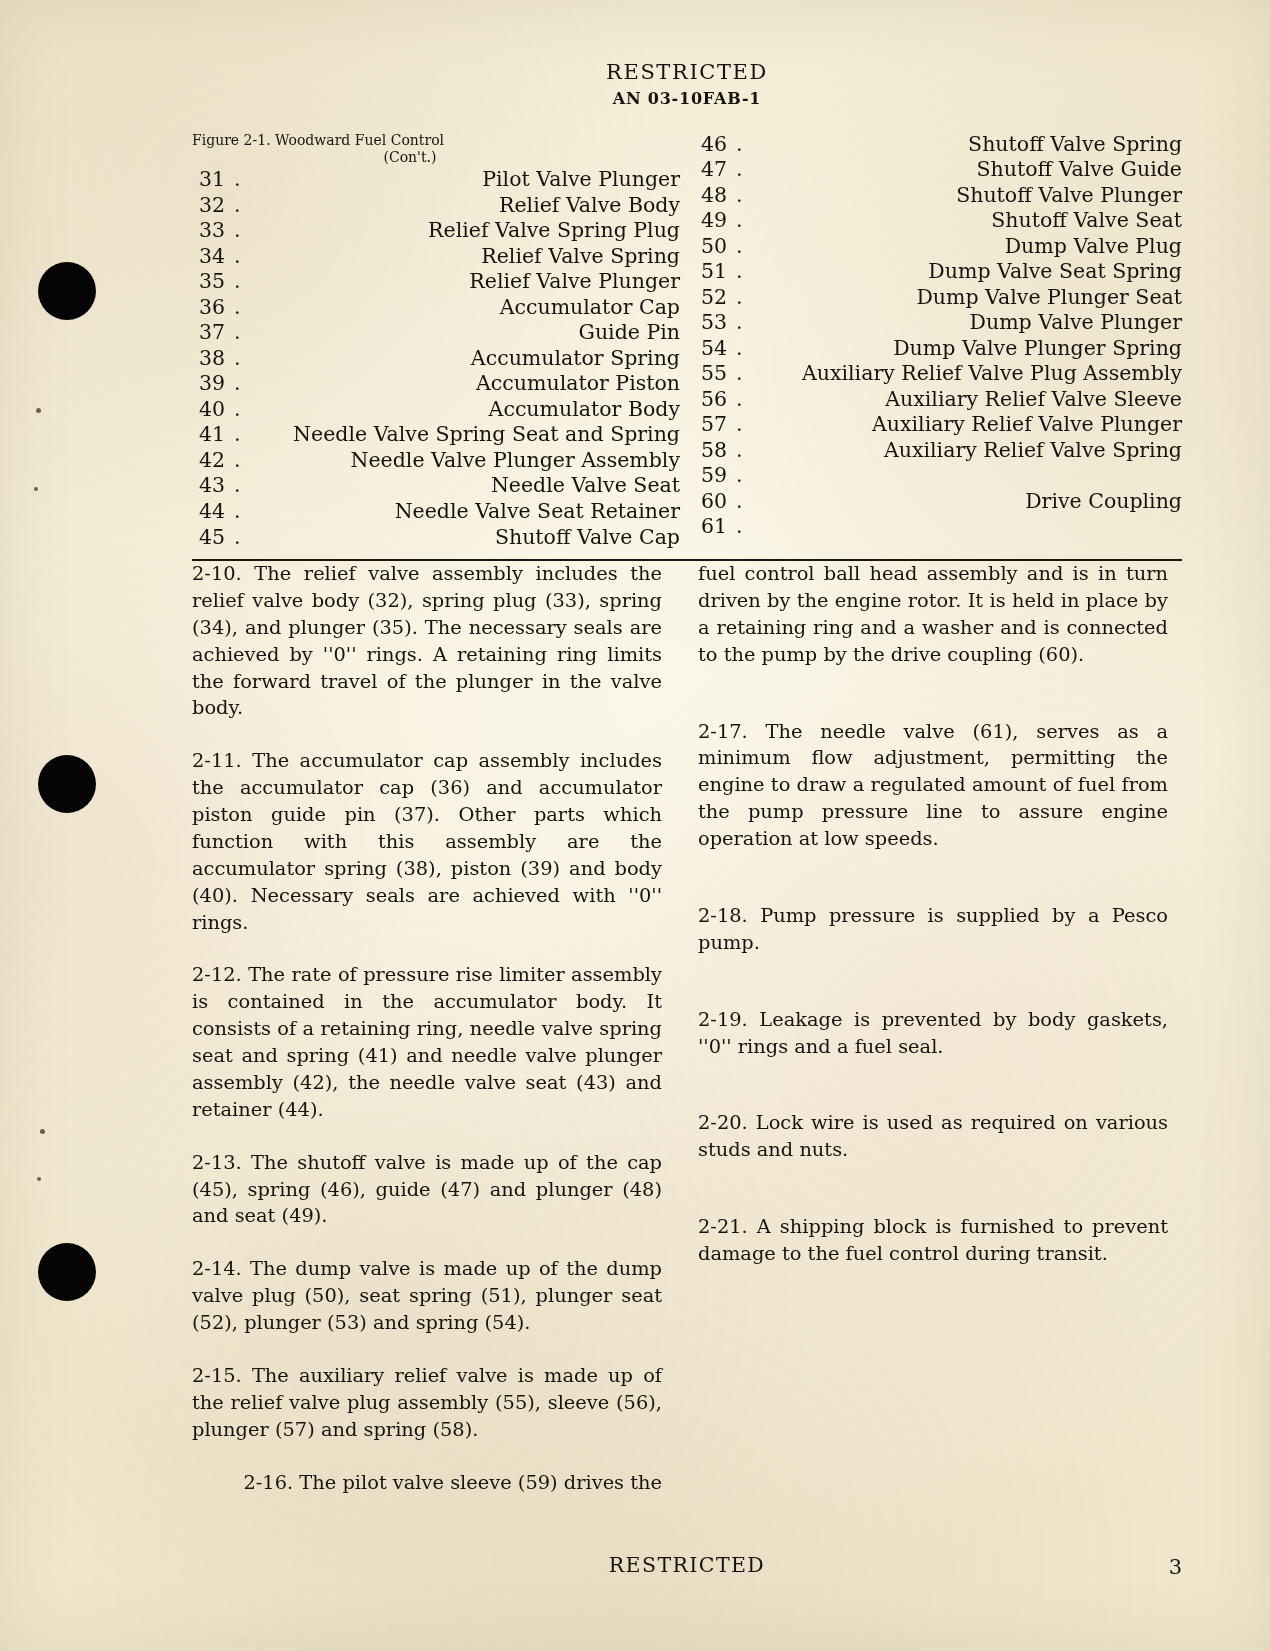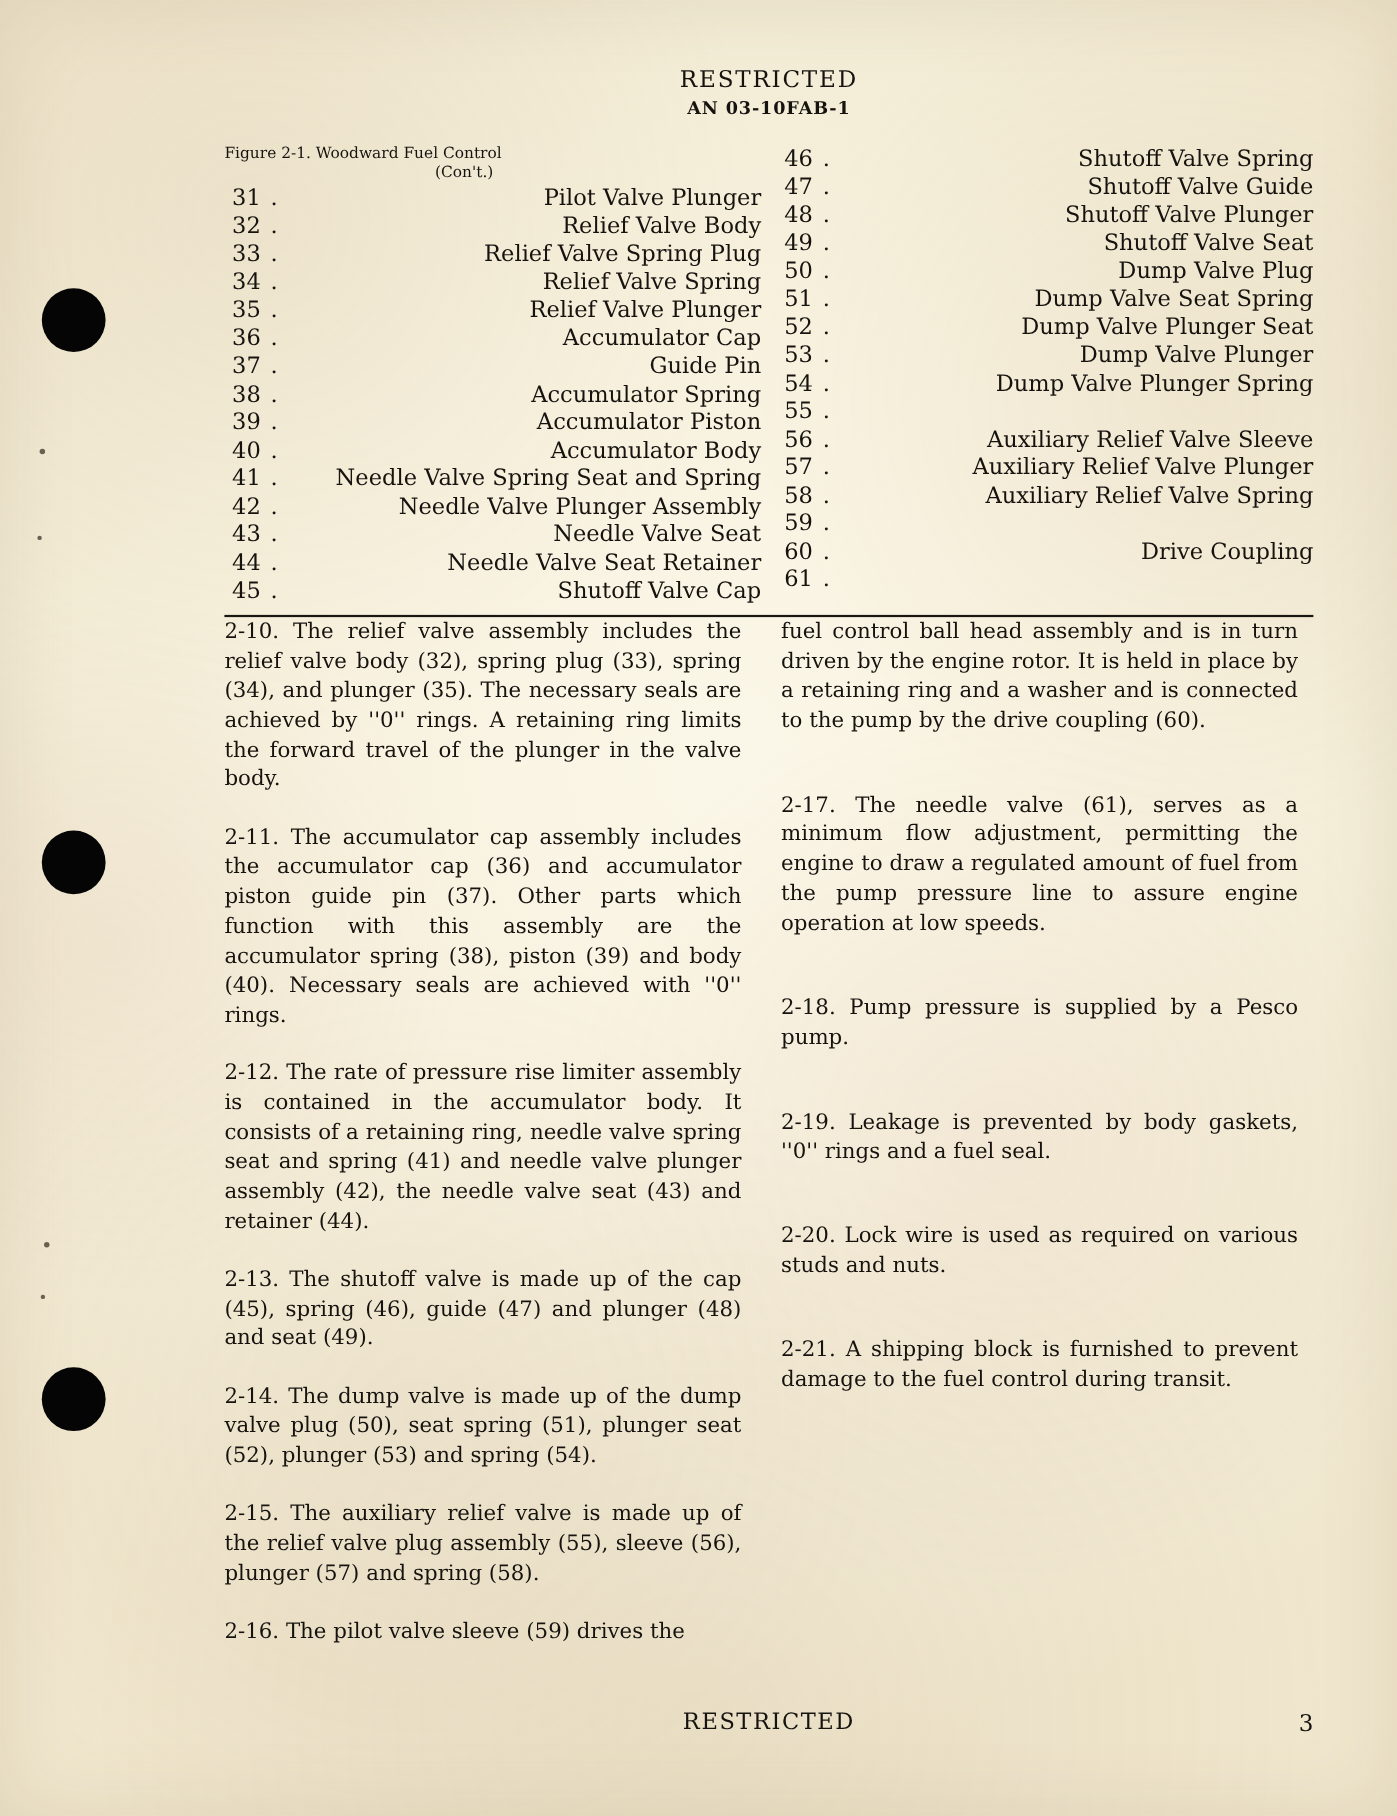--- a/index.html
+++ b/index.html
@@ -55,21 +55,21 @@
   
   .speck {
     position: absolute;
     background: #3d3327;
     border-radius: 50%;
     opacity: .75;
   }
 
   .sheet {
     position: absolute;
-    left: 204px;
+    left: 192px;
     top: 0;
     width: 990px;
     height: 100%;
   }
 
   .header {
     text-align: center;
     padding-top: 58px;
     line-height: 1.34;
   }
@@ -139,21 +139,21 @@
     flex: 0 0 470px;
   }
   .body-col p {
     margin: 0 0 26px 0;
     font-size: 19.4px;
     line-height: 1.385;
     text-align: justify;
     text-justify: inter-word;
   }
   .body-col p:last-child { margin-bottom: 0; }
-  .body-col p.nojust { text-align: left; }
+  .body-col p.nojust { text-align: right; }
 
   .footer {
     position: absolute;
     left: 0;
     right: 0;
     bottom: 74px;
     text-align: center;
   }
   .footer .restricted {
     font-size: 20.5px;
@@ -319,20 +319,21 @@
               <span class="plabel">Dump Valve Plunger</span>
             </li>
           <li>
               <span class="pnum">54</span>
               <span class="pdot">.</span>
               <span class="plabel">Dump Valve Plunger Spring</span>
             </li>
           <li>
               <span class="pnum">55</span>
               <span class="pdot">.</span>
+              <span class="plabel">Auxiliary Relief Valve Plug Assembly</span>
             </li>
           <li>
               <span class="pnum">56</span>
               <span class="pdot">.</span>
               <span class="plabel">Auxiliary Relief Valve Sleeve</span>
             </li>
           <li>
               <span class="pnum">57</span>
               <span class="pdot">.</span>
               <span class="plabel">Auxiliary Relief Valve Plunger</span>

